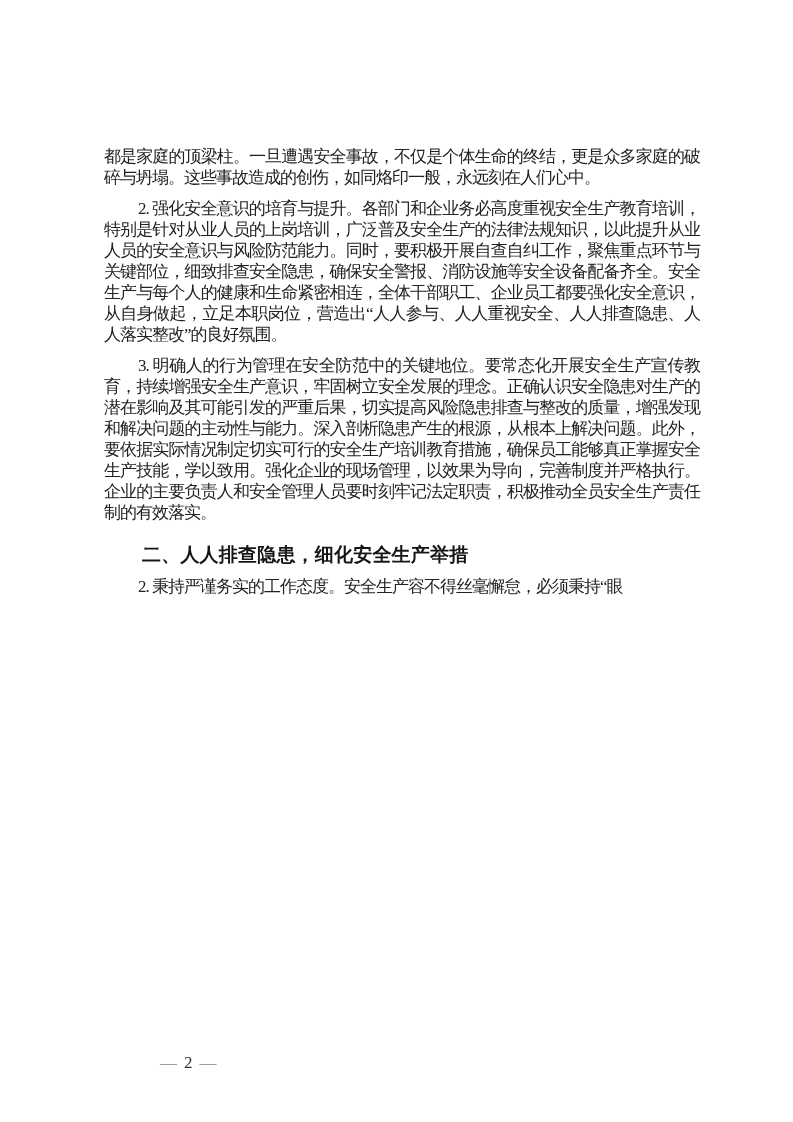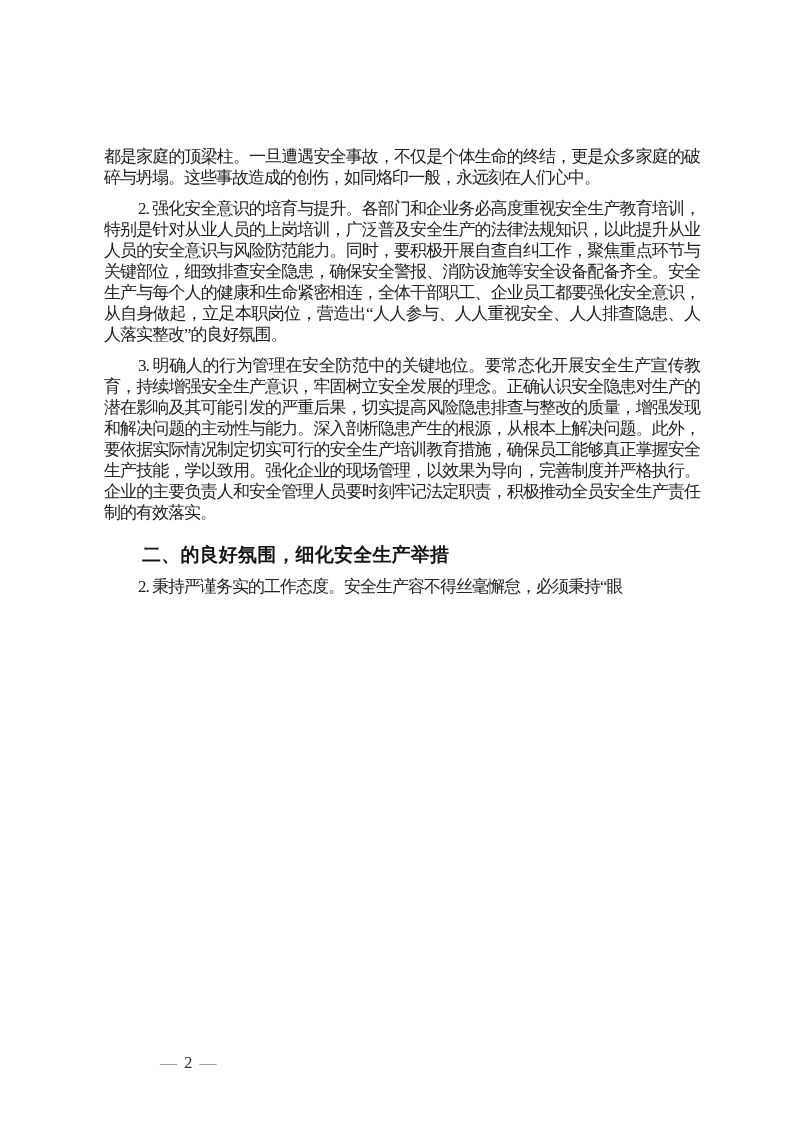--- a/index.html
+++ b/index.html
@@ -69,21 +69,21 @@
 <div class="page">
 
   <div class="text-block">
 
     <p class="para no-indent">都是家庭的顶梁柱。一旦遭遇安全事故，不仅是个体生命的终结，更是众多家庭的破碎与坍塌。这些事故造成的创伤，如同烙印一般，永远刻在人们心中。</p>
 
     <p class="para">2. 强化安全意识的培育与提升。各部门和企业务必高度重视安全生产教育培训，特别是针对从业人员的上岗培训，广泛普及安全生产的法律法规知识，以此提升从业人员的安全意识与风险防范能力。同时，要积极开展自查自纠工作，聚焦重点环节与关键部位，细致排查安全隐患，确保安全警报、消防设施等安全设备配备齐全。安全生产与每个人的健康和生命紧密相连，全体干部职工、企业员工都要强化安全意识，从自身做起，立足本职岗位，营造出“人人参与、人人重视安全、人人排查隐患、人人落实整改”的良好氛围。</p>
 
     <p class="para">3. 明确人的行为管理在安全防范中的关键地位。要常态化开展安全生产宣传教育，持续增强安全生产意识，牢固树立安全发展的理念。正确认识安全隐患对生产的潜在影响及其可能引发的严重后果，切实提高风险隐患排查与整改的质量，增强发现和解决问题的主动性与能力。深入剖析隐患产生的根源，从根本上解决问题。此外，要依据实际情况制定切实可行的安全生产培训教育措施，确保员工能够真正掌握安全生产技能，学以致用。强化企业的现场管理，以效果为导向，完善制度并严格执行。企业的主要负责人和安全管理人员要时刻牢记法定职责，积极推动全员安全生产责任制的有效落实。</p>
 
-    <h2 class="section-heading">二、的良好氛围，细化安全生产举措</h2>
+    <h2 class="section-heading">二、人人排查隐患，细化安全生产举措</h2>
 
     <p class="para">2. 秉持严谨务实的工作态度。安全生产容不得丝毫懈怠，必须秉持“眼</p>
 
   </div>
 
   <div class="page-footer">
     <span class="footer-dash">—</span><span class="footer-num">2</span><span class="footer-dash">—</span>
   </div>
 
 </div>

